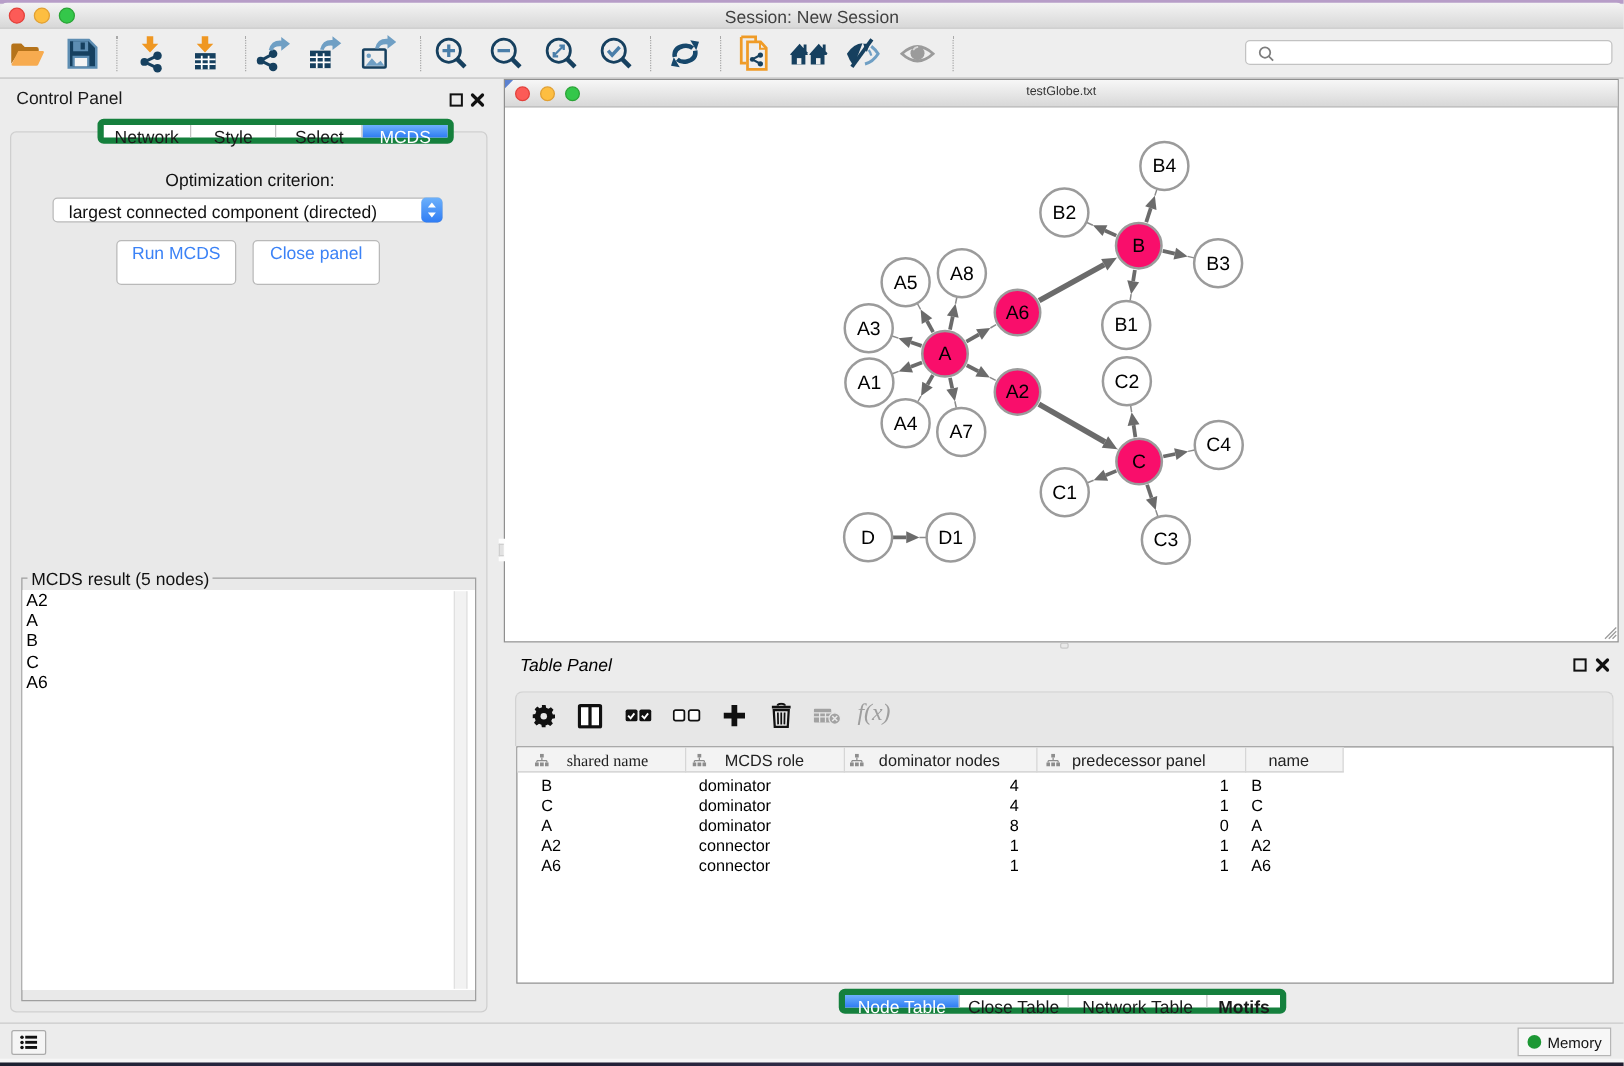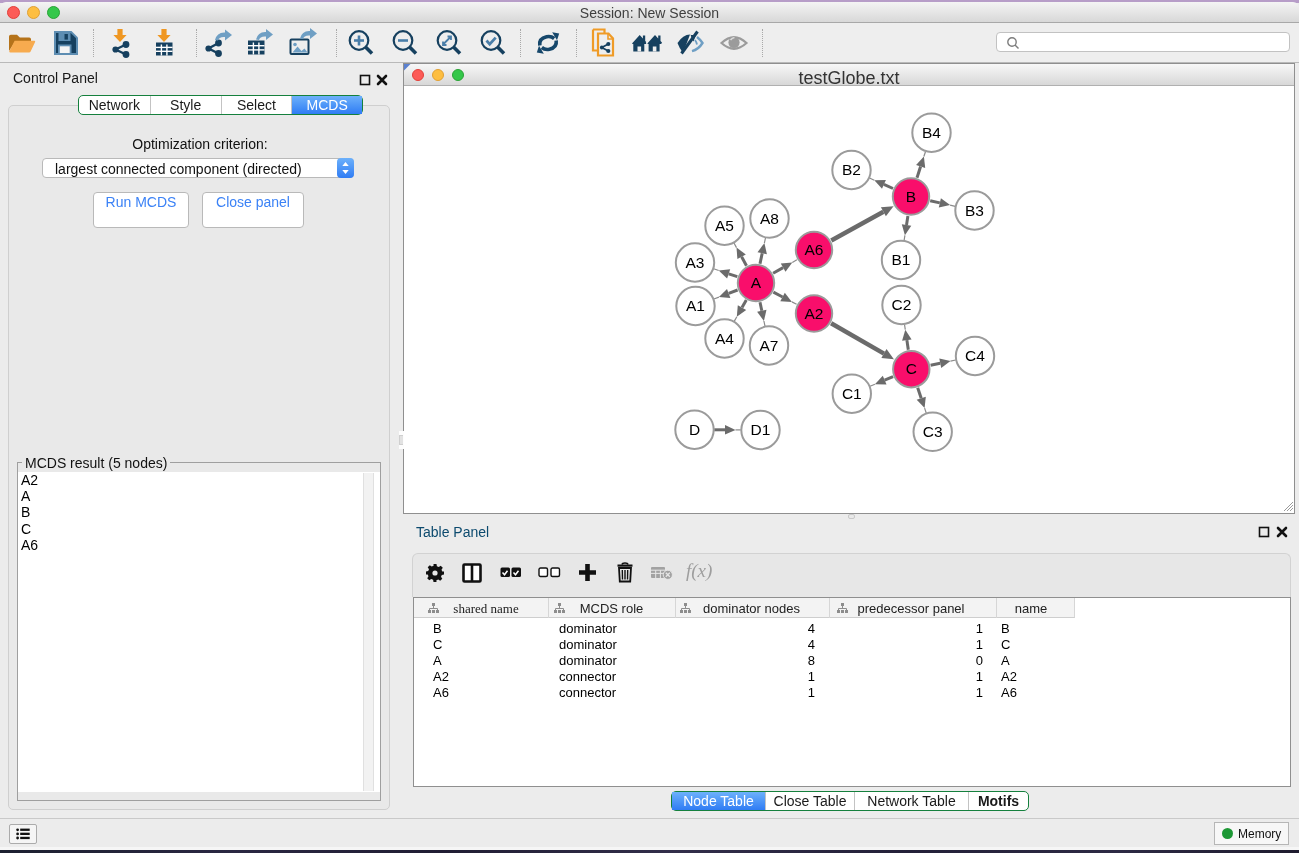--- a/index.html
+++ b/index.html
@@ -17,21 +17,21 @@
   .sep { top:29px; height:28px; width:0; border-left:1px dotted #a9a9a9; }
   .ticon { top:27px; }
   #search { left:996px; top:32px; width:294px; height:20px; background:#fff;
     border:1px solid #c2c2c2; border-radius:4px; }
   
   #main { left:0; top:63px; width:1299px; height:755px; background:#ececec; }
   
   #cp-title { left:13px; top:70px; font-size:14px; color:#1a1a1a; }
   #cp-body { left:8px; top:105px; width:382px; height:705px; background:#e9e9e9;
      border:1px solid #cfcfcf; border-radius:5px; }
-  .seg { height:20px; border:1px solid #15803d; background:#fff; display:flex; }
+  .seg { height:20px; border:5px solid #15803d; background:#fff; display:flex; }
   .seg > div { border-left:1px solid #c3c3c3; font-size:14px; color:#1a1a1a;
      text-align:center; line-height:19px; }
   .seg > div:first-child { border-left:none; }
   .seg .sel { background:linear-gradient(#6db1fb,#2f7cf4); color:#fff; }
   #tabs-top { left:78px; top:95px; width:285px; border-radius:5px; }
   #tabs-top > div { width:71.25px; }
   #opt-label { left:0px; top:136px; width:400px; text-align:center; font-size:14px; color:#111; }
   #combo { left:42px; top:158px; width:312px; height:20px; background:#fff;
      border:1px solid #b9b9b9; border-radius:4px; }
   #combo .txt { position:absolute; left:12px; top:2px; font-size:14px; color:#111; }
@@ -44,21 +44,21 @@
   #fs-label { left:22px; top:455px; font-size:14px; color:#111; background:#e9e9e9; padding:0 3px; }
   #fs-list { left:18px; top:472px; width:362px; height:320px; background:#fff; }
   #fs-list div { font-size:14px; color:#000; height:16.2px; padding-left:3px; }
   #fs-scroll { left:363px; top:473px; width:11px; height:318px; background:#f2f2f2;
      border-left:1px solid #e0e0e0; border-right:1px solid #e0e0e0;}
   
   #netwin { left:403px; top:63px; width:892px; height:451px; background:#fff;
      border:1px solid #8f8f8f; }
   .tl2 { width:12px; height:12px; border-radius:50%; top:5px; }
   
-  #tp-title { left:416px; top:524px; font-size:14px; color:#0c4a6e; }
+  #tp-title { left:416px; top:524px; font-size:14px; color:#000000;font-style:italic; }
   #tp-tools { left:412px; top:553px; width:879px; height:44px; background:#e7e7e7;
      border:1px solid #d2d2d2; border-radius:6px 6px 0 0; border-bottom:none; }
   #tp-table { left:413px; top:597px; width:878px; height:190px; background:#fff;
      border:1px solid #8f8f8f; }
   #tp-header { position:absolute; left:0; top:0; width:661px; height:20px;
      background:#f3f3f3; border-bottom:1px solid #cecece; border-right:1px solid #d6d6d6; }
   .hcol { position:absolute; top:0; height:20px; border-left:1px solid #d6d6d6; }
   .htxt { position:absolute; top:3px; width:100%; text-align:center; font-size:13px; color:#222; }
   .row { position:absolute; font-size:13px; color:#000; height:16px; }
   #tabs-bot { left:671px; top:791px; width:358px; border-radius:5px; }
@@ -276,21 +276,21 @@
     <div>C</div>
     <div>A6</div>
   </div>
 <div class="abs" id="fs-scroll"></div>
 
 <div class="abs" id="netwin"></div>
 <div class="abs" style="left:404px;top:64px;width:890px;height:22px;background:linear-gradient(#f7f7f7,#d8d8d8);border-bottom:1px solid #b0b0b0;"></div>
 <div class="abs tl2" style="left:412px;top:69px;background:#fc5b57;border:1px solid #e2403a;"></div>
 <div class="abs tl2" style="left:432px;top:69px;background:#fdbe41;border:1px solid #e1a033;"></div>
 <div class="abs tl2" style="left:452px;top:69px;background:#34c74a;border:1px solid #2aa336;"></div>
-<div class="abs" style="left:404px;top:68px;width:890px;text-align:center;font-size:18px;color:#333;">testGlobe.txt</div>
+<div class="abs" style="left:404px;top:68px;width:890px;text-align:center;font-size:10px;color:#333;">testGlobe.txt</div>
 <svg class="abs" style="left:404px;top:64px" width="7" height="7" viewBox="0 0 7 7">
     <path d="M0,0 h6.5 l-6.5,6.5 Z" fill="#4a74cc" opacity="0.9"></path>
   </svg>
 <svg class="abs" style="left:1282px;top:500px" width="12" height="12" viewBox="0 0 12 12">
     <g stroke="#9a9a9a" stroke-width="1">
       <line x1="2" y1="11" x2="11" y2="2"></line>
       <line x1="5" y1="11" x2="11" y2="5"></line>
       <line x1="8" y1="11" x2="11" y2="8"></line>
     </g>
   </svg>

